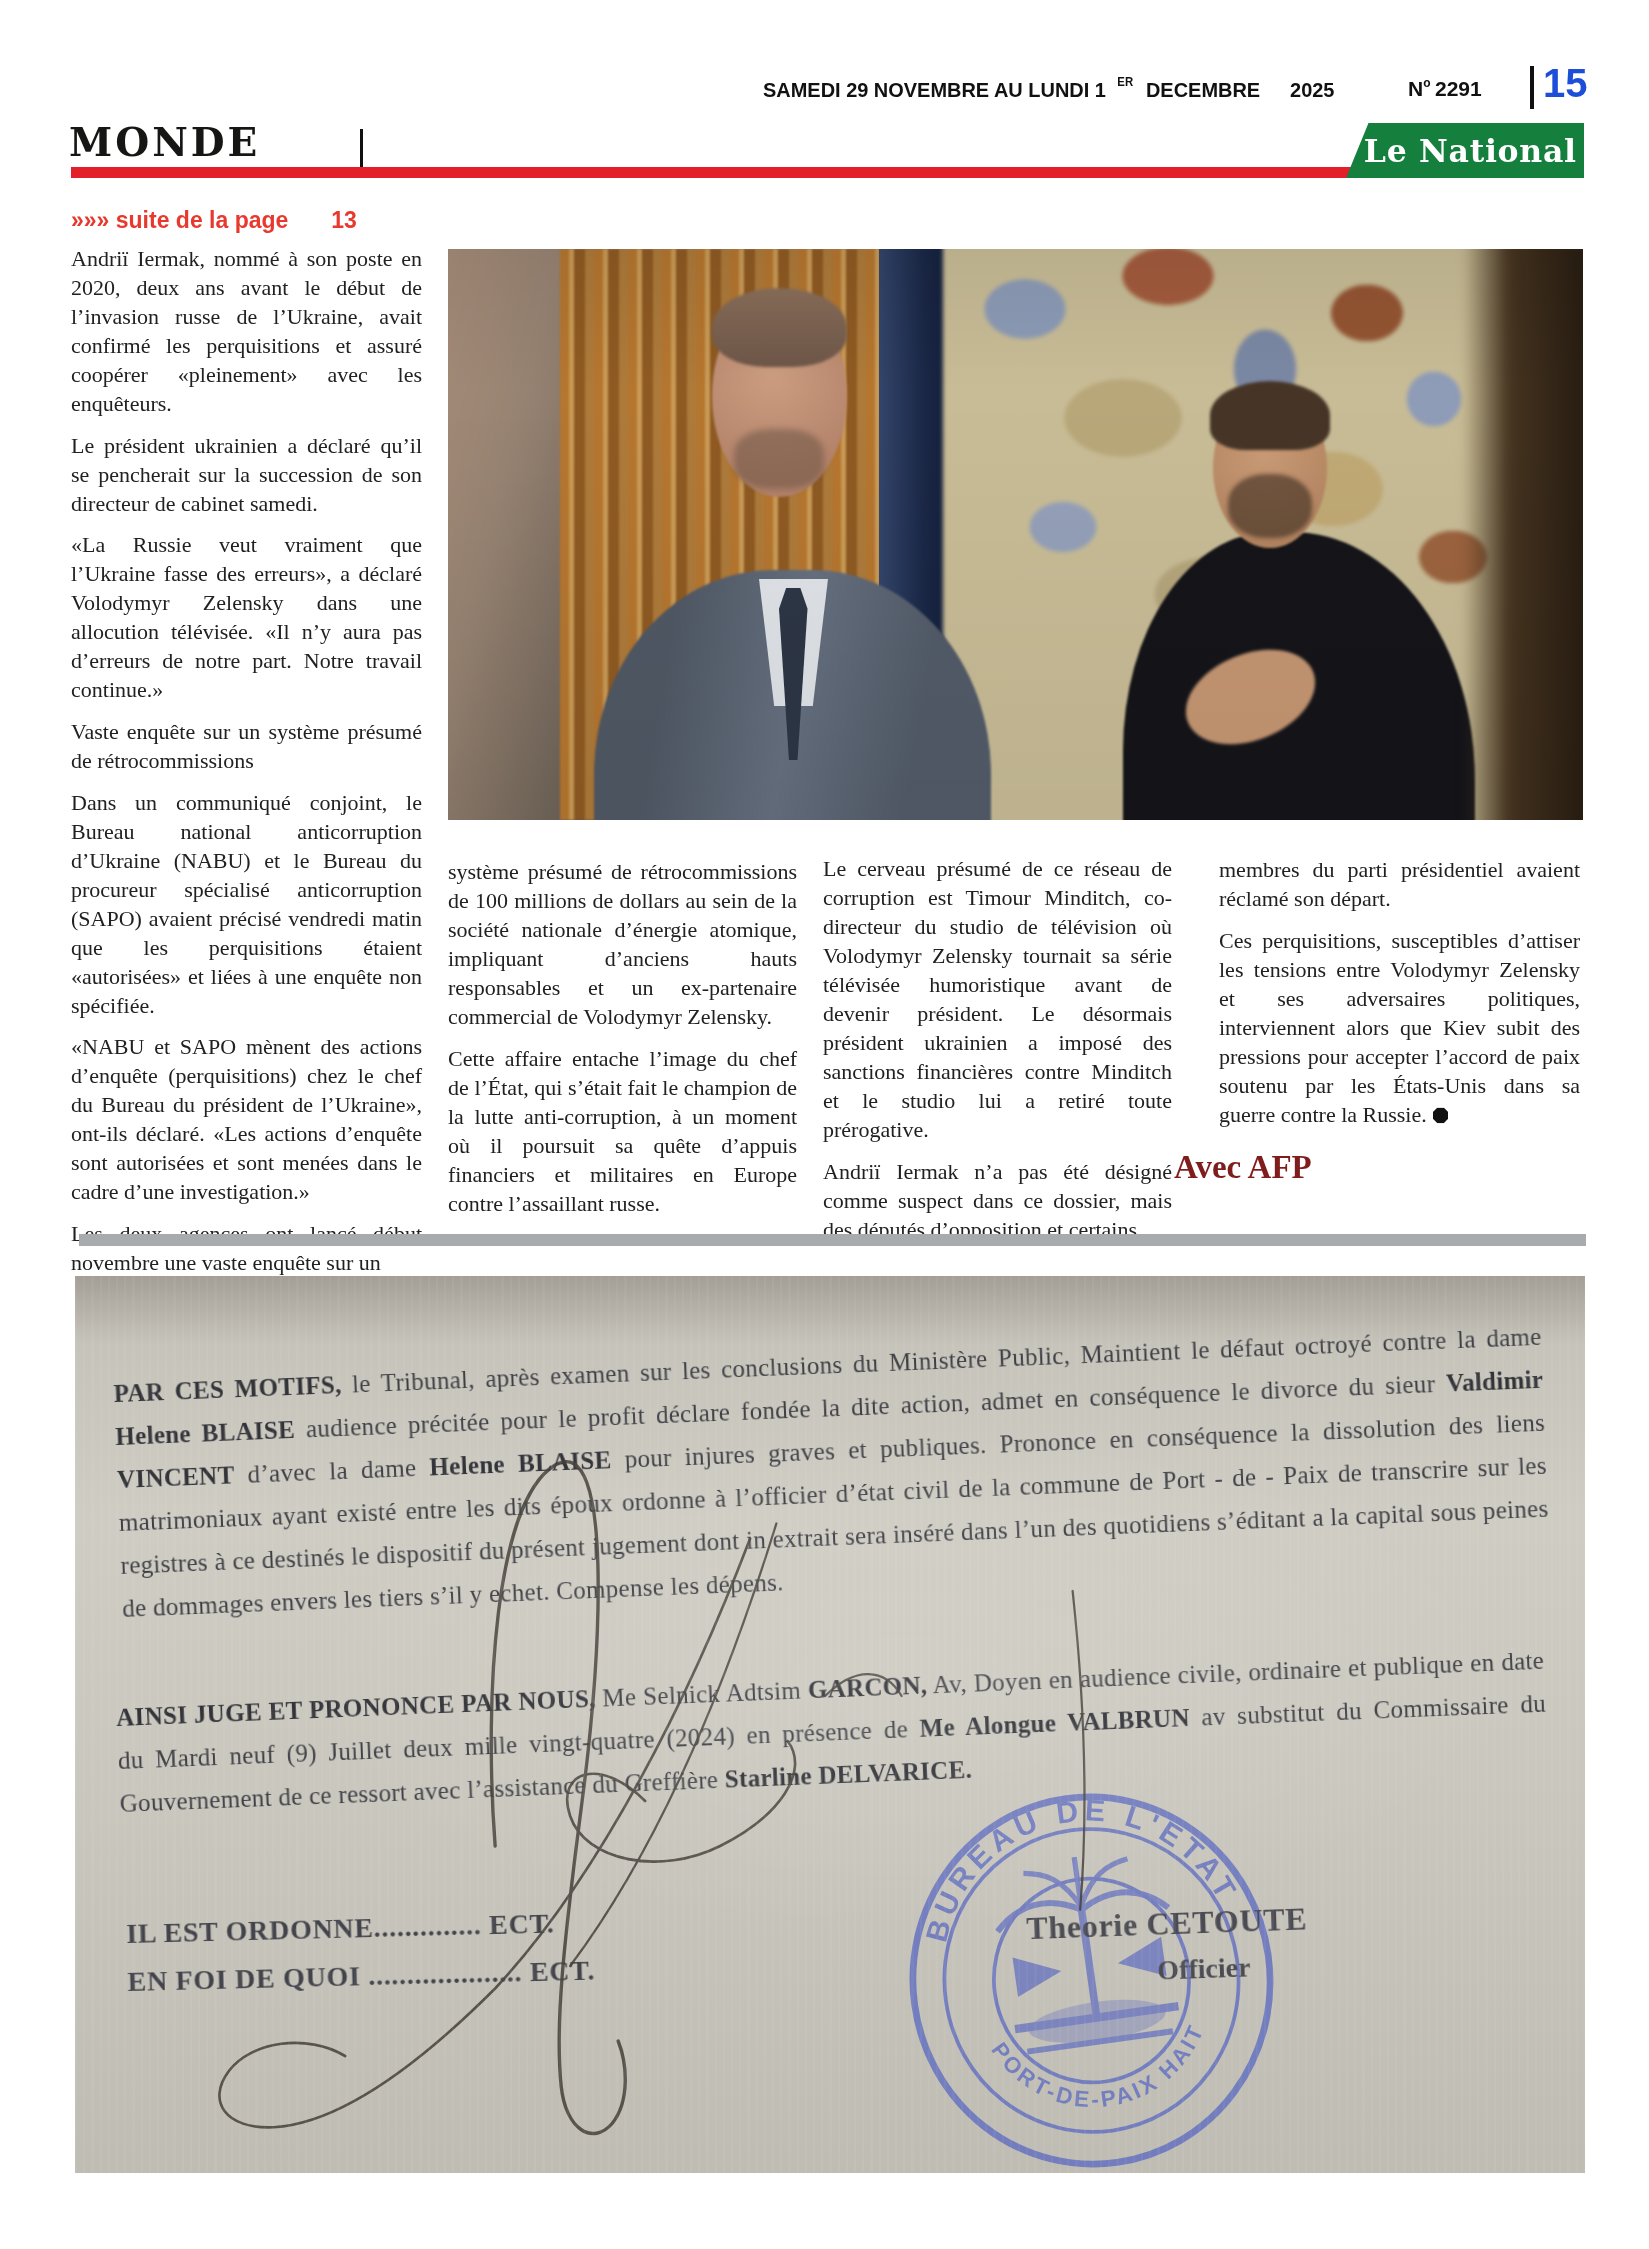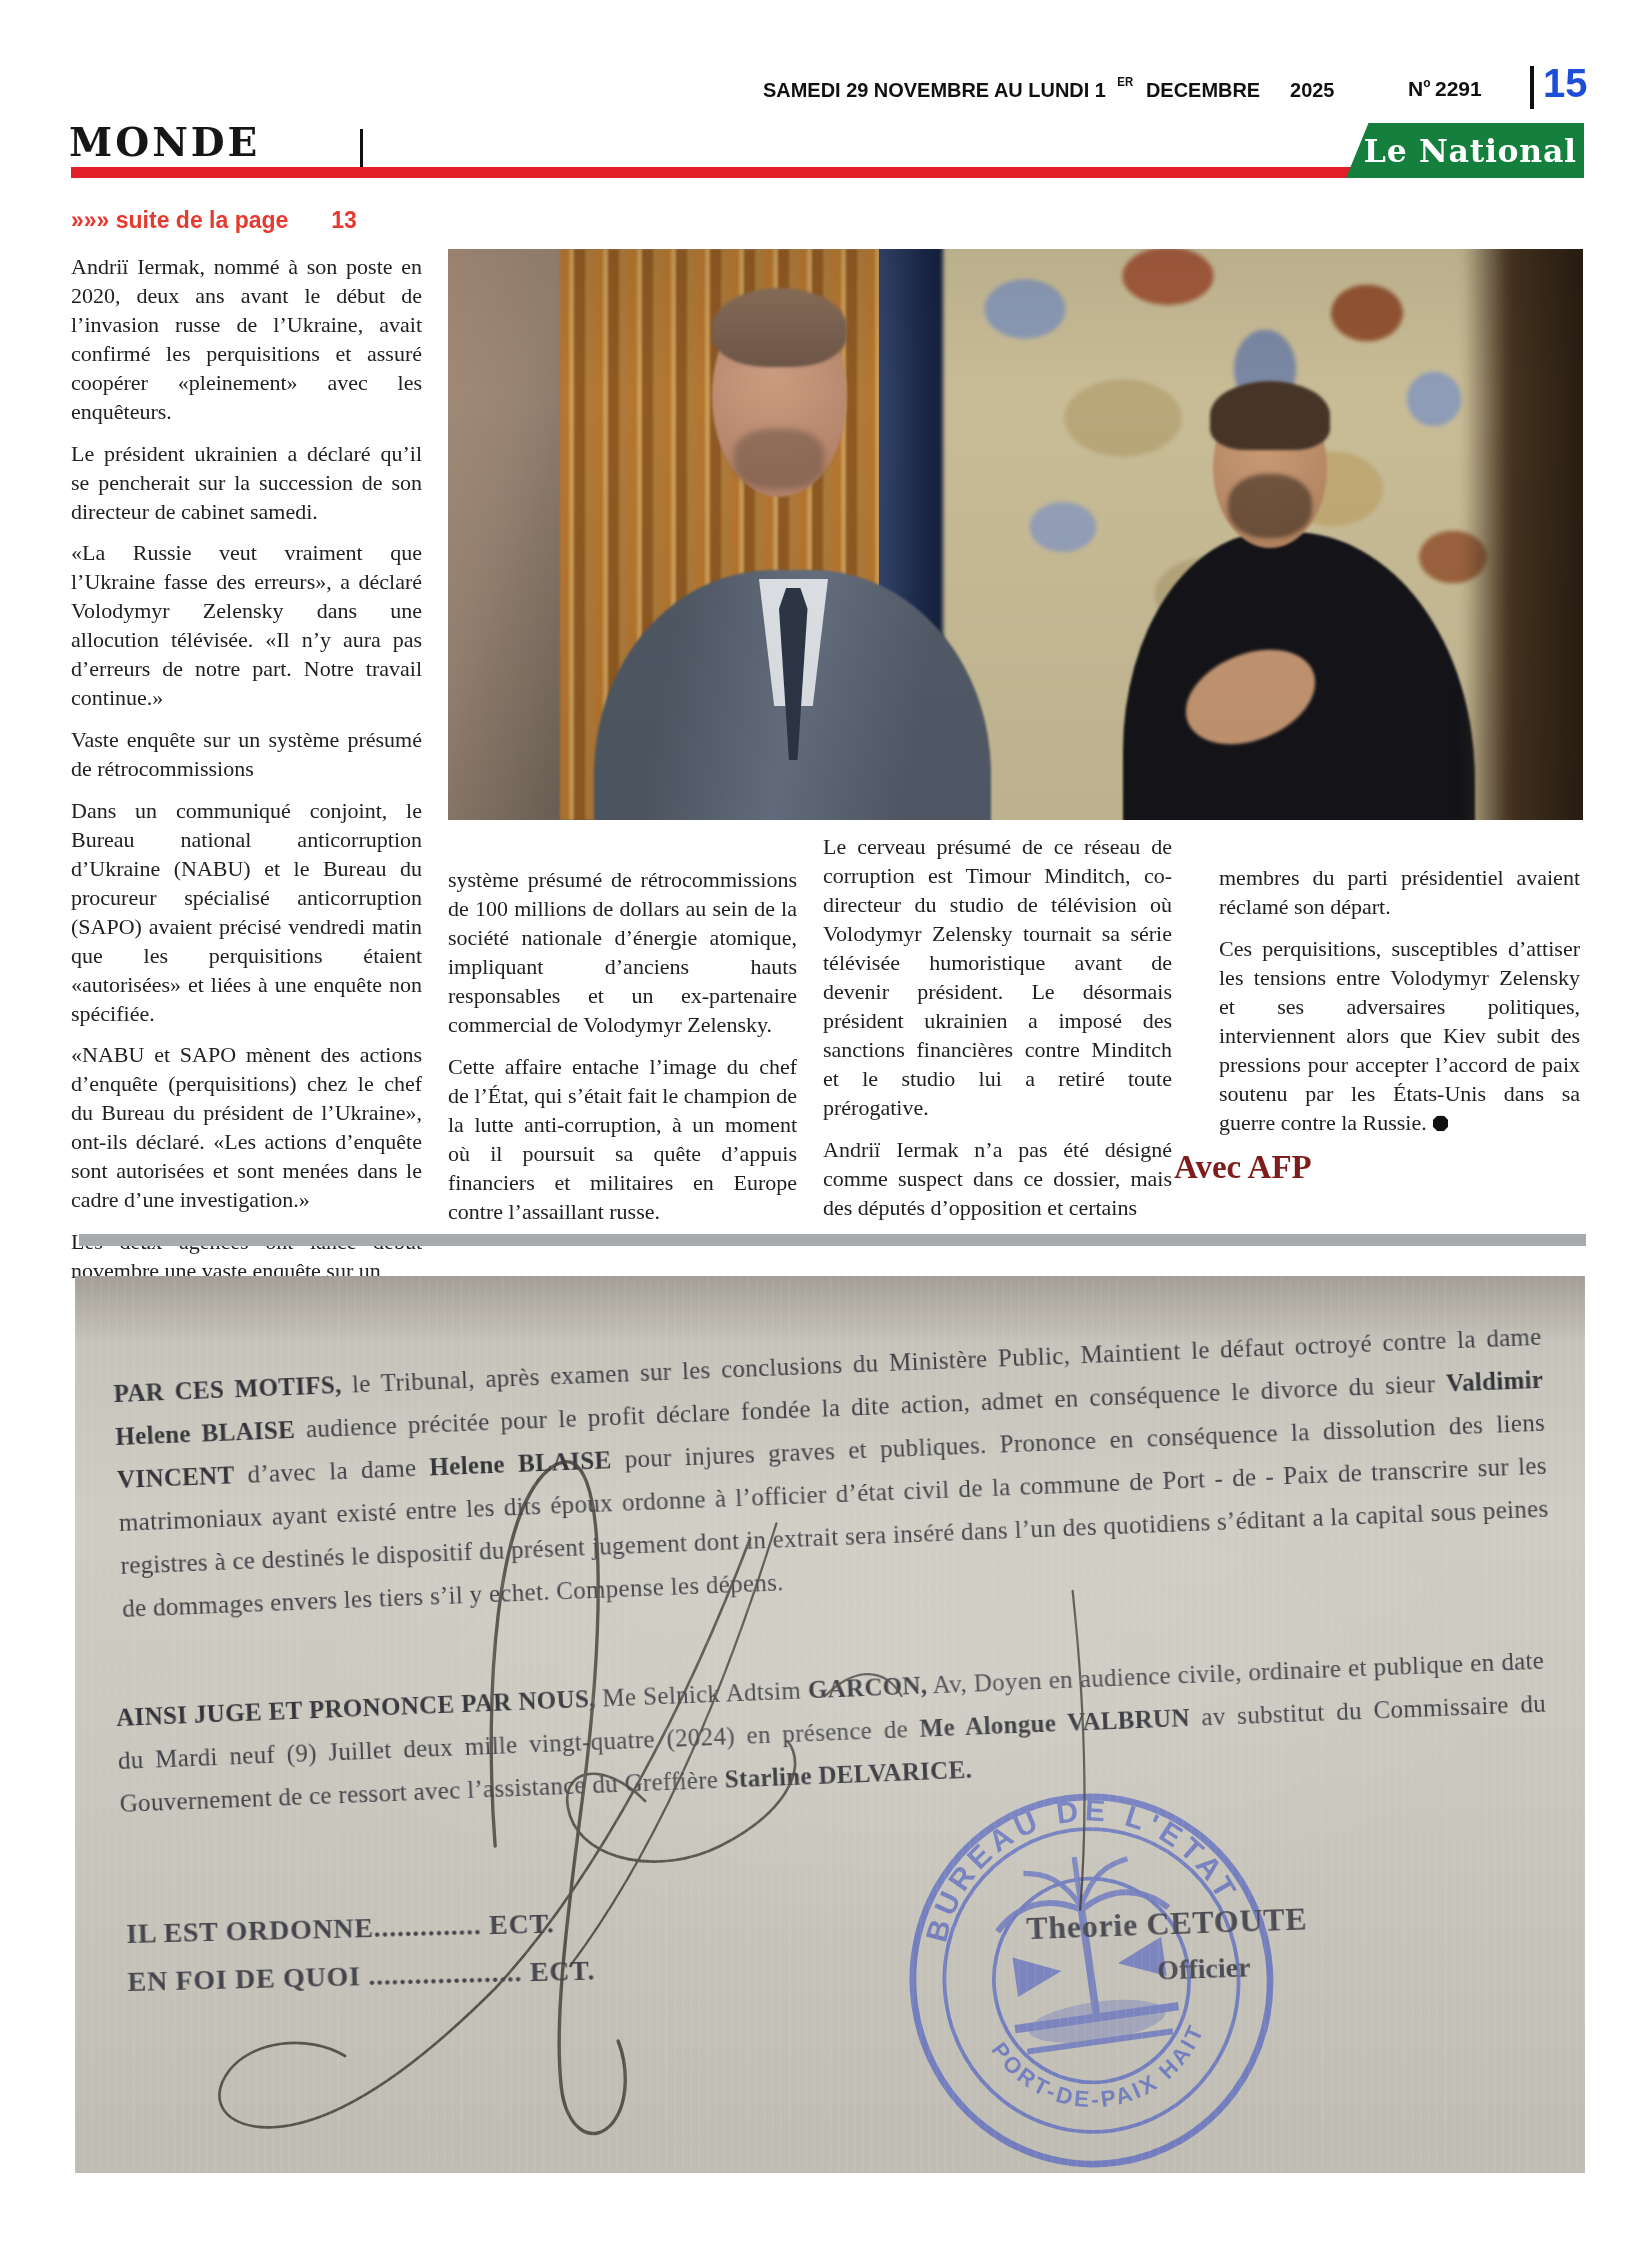--- a/index.html
+++ b/index.html
@@ -28,26 +28,26 @@
          display:flex;align-items:center;justify-content:center;}
   .brand-badge span{font-family:"DejaVu Serif",serif;font-weight:700;font-size:31.5px;color:#fff;
          padding-left:10.5px;letter-spacing:0.7px;}
 
   
   .suite{position:absolute;left:71px;top:207px;font-family:"Liberation Sans",sans-serif;
          font-weight:600;font-size:23px;color:#e8392f;}
   .suite .pg{margin-left:43px;}
 
   
-  .col{position:absolute;margin-top:8px;}
+  .col{position:absolute;}
   .col p{margin:0 0 12.7px 0;font-size:22px;line-height:29px;text-align:justify;
          color:#212121;}
   .c1{left:71px;top:244px;width:351px;}
   .c2{left:448px;top:857px;width:349px;}
-  .c3{left:823px;top:824px;width:349px;}
+  .c3{left:823px;top:854px;width:349px;}
   .c4{left:1219px;top:855px;width:361px;}
   .byline{position:absolute;left:1174px;top:1149px;font-size:33px;font-weight:700;color:#7f1d1d;}
   .endmark{display:inline-block;width:15.7px;height:15.7px;background:#111;margin-left:6px;
            transform:translateY(1.5px);
            clip-path:polygon(30% 0,70% 0,100% 30%,100% 70%,70% 100%,30% 100%,0 70%,0 30%);}
 
   
   .photo{position:absolute;left:448px;top:249px;width:1135px;height:571px;overflow:hidden;
          background:#9b8a74;}
   .photo *{position:absolute;}

